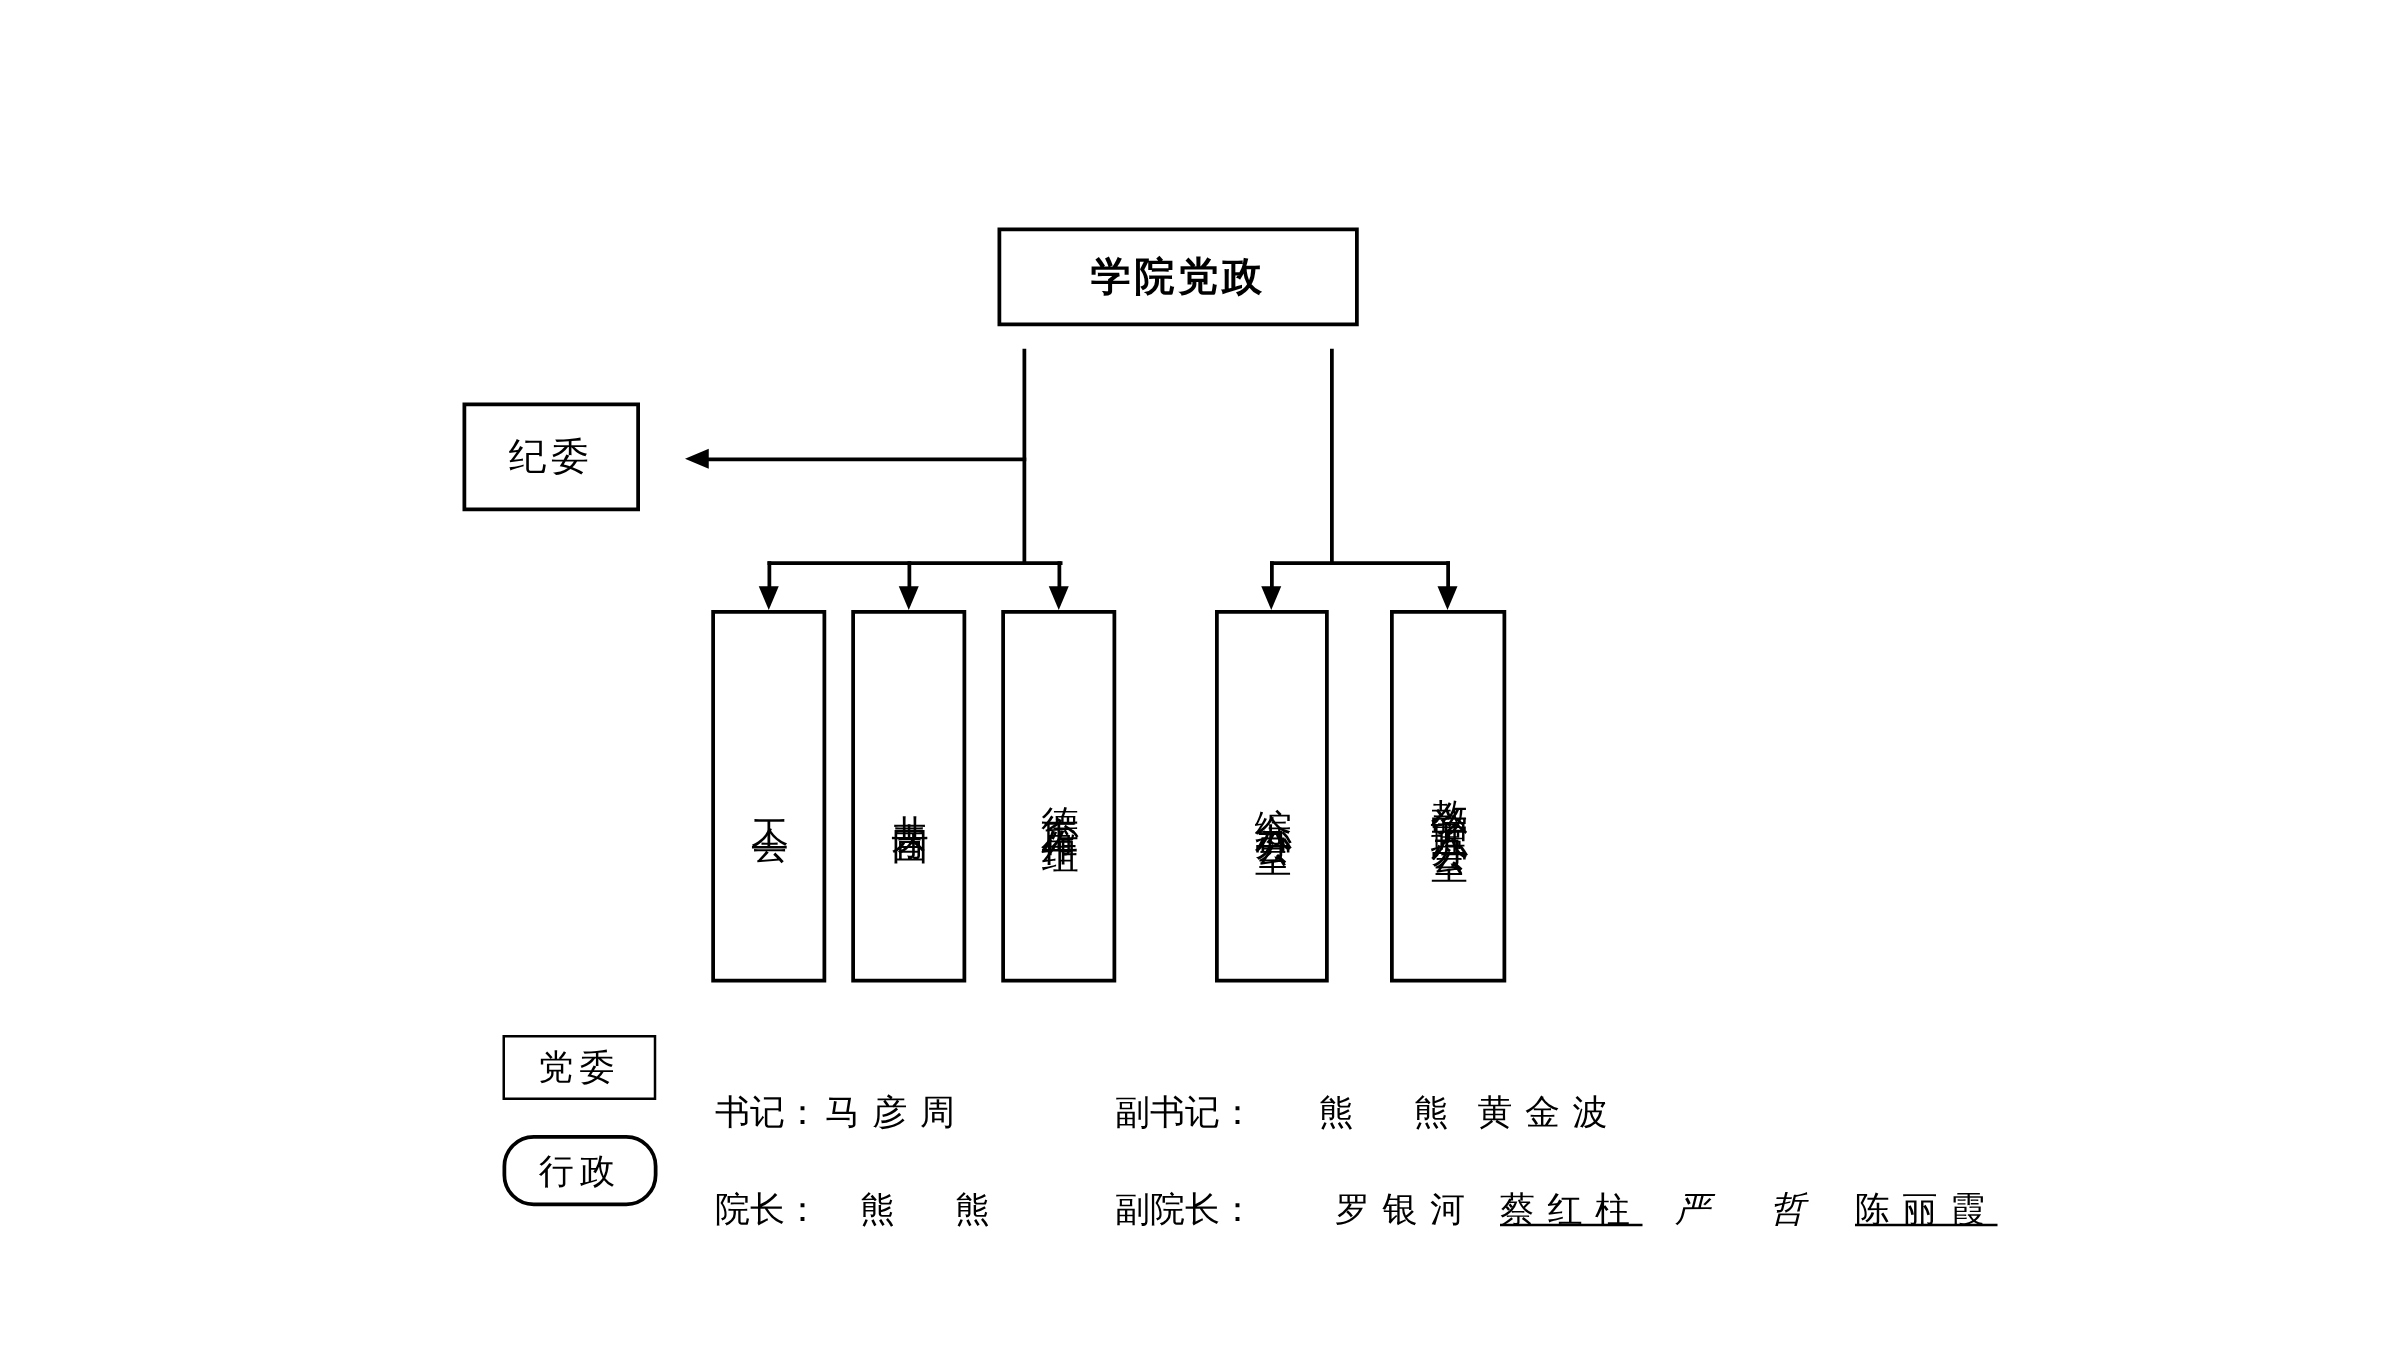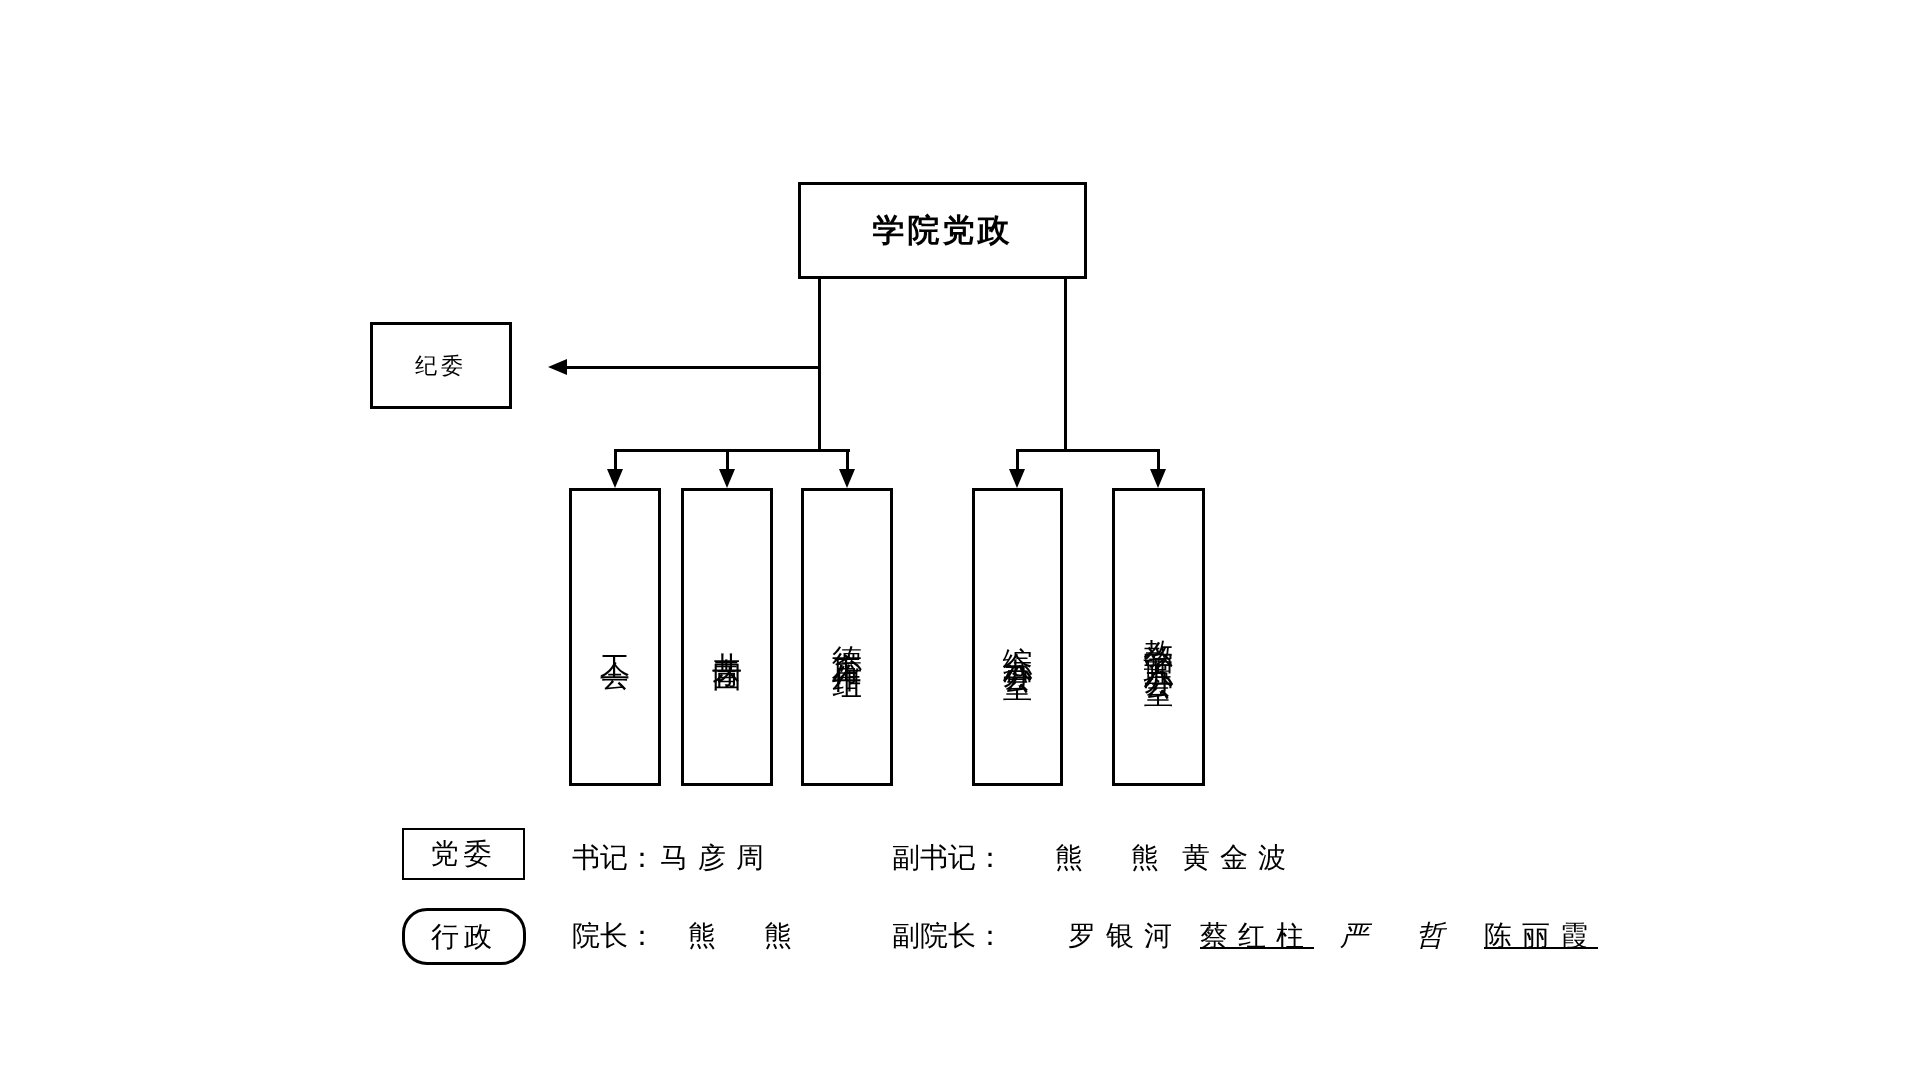--- a/index.html
+++ b/index.html
@@ -24,27 +24,27 @@
     position: absolute;
     border: 3px solid #000000;
     background: #ffffff;
     display: flex;
     align-items: center;
     justify-content: center;
     color: #000000;
   }
 
   .root-box {
-    left: 798px; top: 182px; width: 289px; height: 97px;
+    left: 798px; top: 182px; width: 289px; height: 79px;
     font-size: 32px; font-weight: bold; letter-spacing: 3px;
   }
 
   .jiwei-box {
     left: 370px; top: 322px; width: 142px; height: 87px;
-    font-size: 22px; letter-spacing: 4px;
+    font-size: 30px; letter-spacing: 4px;
   }
 
   .vbox {
     top: 488px; height: 298px;
     font-size: 30px;
   }
   .vbox .vtext {
     writing-mode: vertical-rl;
     text-orientation: upright;
     letter-spacing: 6px;
@@ -113,20 +113,21 @@
   }
   .dangwei-box { left: 402px; top: 828px; width: 123px; height: 52px; }
   .xingzheng-box { left: 402px; top: 908px; width: 124px; height: 57px; border-width: 3px; border-radius: 25px; }
 
   .seg {
     position: absolute;
     font-size: 28px;
     line-height: 28px;
     white-space: pre;
     color: #000000;
+    margin-top: 32px;
   }
   .row1 { top: 844px; }
   .row2 { top: 922px; }
   .name { letter-spacing: 10px; }
 
   .r1s1 { left: 572px; }
   .r1s2 { left: 660px; }
   .r1s3 { left: 892px; }
   .r1s4 { left: 1055px; }
   .r1s5 { left: 1182px; text-align: right; }

